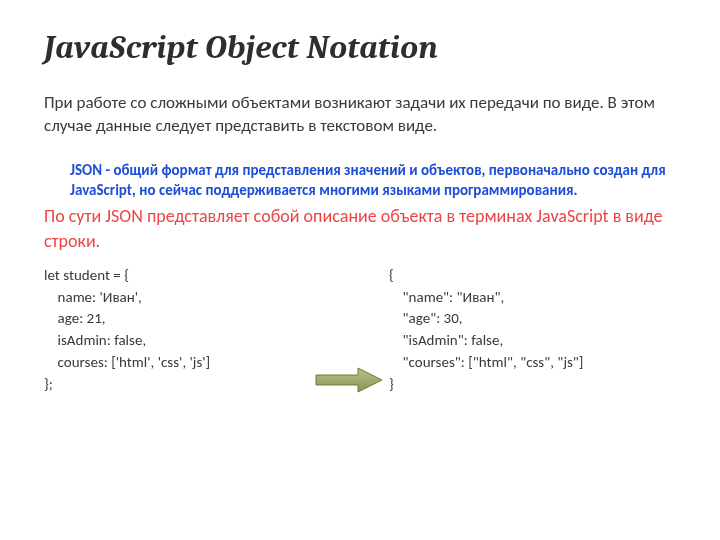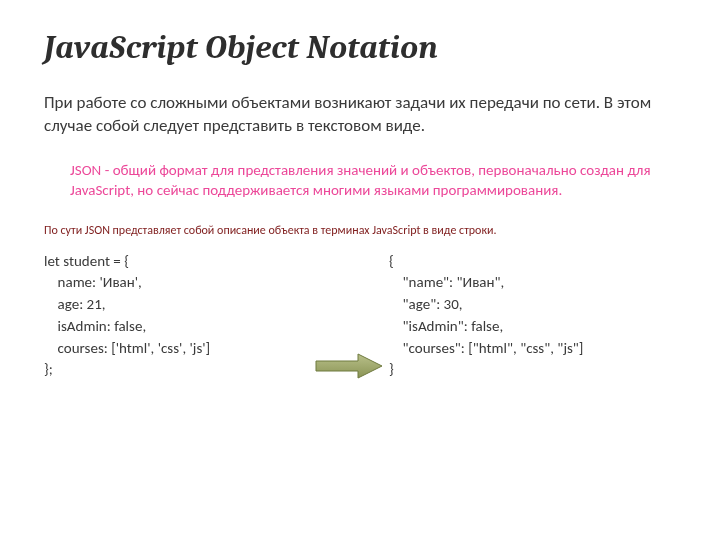--- a/index.html
+++ b/index.html
@@ -29,29 +29,29 @@
   }
   .para {
     font-size: 17px;
     line-height: 1.35;
     color: #3a3a3a;
     margin: 0 0 22px 0;
   }
   .callout {
     font-size: 15px;
     line-height: 1.35;
-    font-weight: 400;
-    color: #ec4899;
-    margin: 0 0 22px 0;
+    font-weight: 700;
+    color: #1d4ed8;
+    margin: 0 0 4px 0;
     padding-left: 26px;
   }
   .para2 {
-    font-size: 12px;
+    font-size: 18px;
     line-height: 1.35;
-    color: #7f1d1d;
+    color: #ef4444;
     margin: 0 0 12px 0;
   }
   .code-row {
     display: flex;
     align-items: flex-end;
     gap: 0;
   }
   .code-col {
     font-size: 15px;
     line-height: 1.45;
@@ -68,21 +68,21 @@
   }
   .col-right { flex: 1; }
 </style>
 </head>
 <body>
 
 <div class="slide">
 
   <h1 class="title">JavaScript Object Notation</h1>
 
-  <p class="para">При работе со сложными объектами возникают задачи их передачи по сети. В этом случае собой следует представить в текстовом виде.</p>
+  <p class="para">При работе со сложными объектами возникают задачи их передачи по виде. В этом случае данные следует представить в текстовом виде.</p>
 
   <p class="callout">JSON - общий формат для представления значений и объектов, первоначально создан для JavaScript, но сейчас поддерживается многими языками программирования.</p>
 
   <p class="para2">По сути JSON представляет собой описание объекта в терминах JavaScript в виде строки.</p>
 
   <div class="code-row">
     <div class="code-col col-left">let student = {
     name: 'Иван',
     age: 21,
     isAdmin: false,

